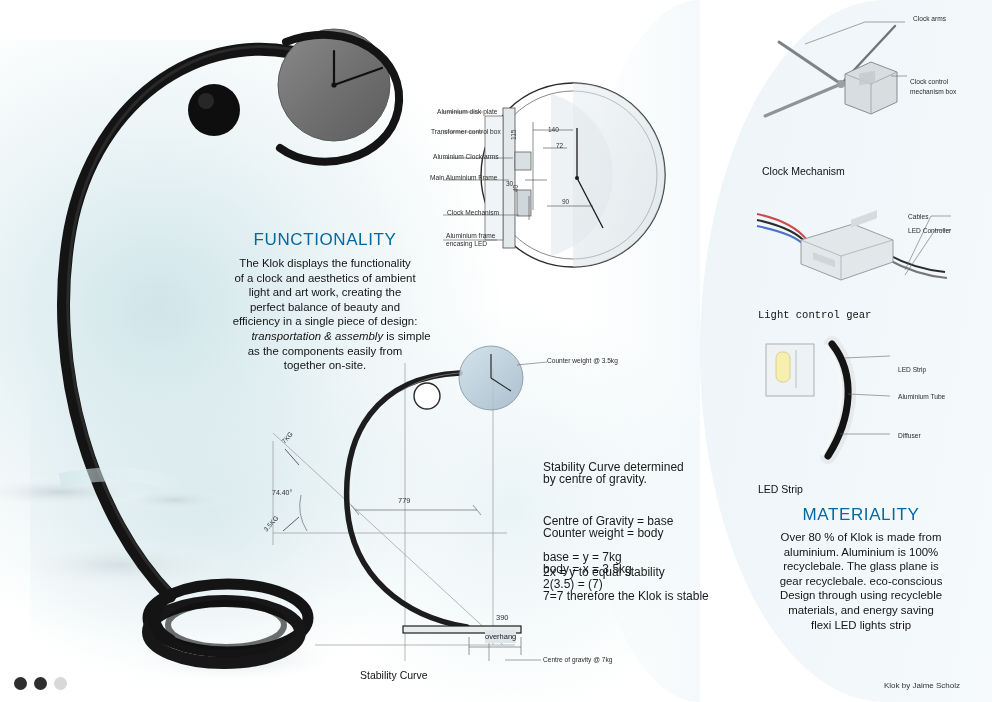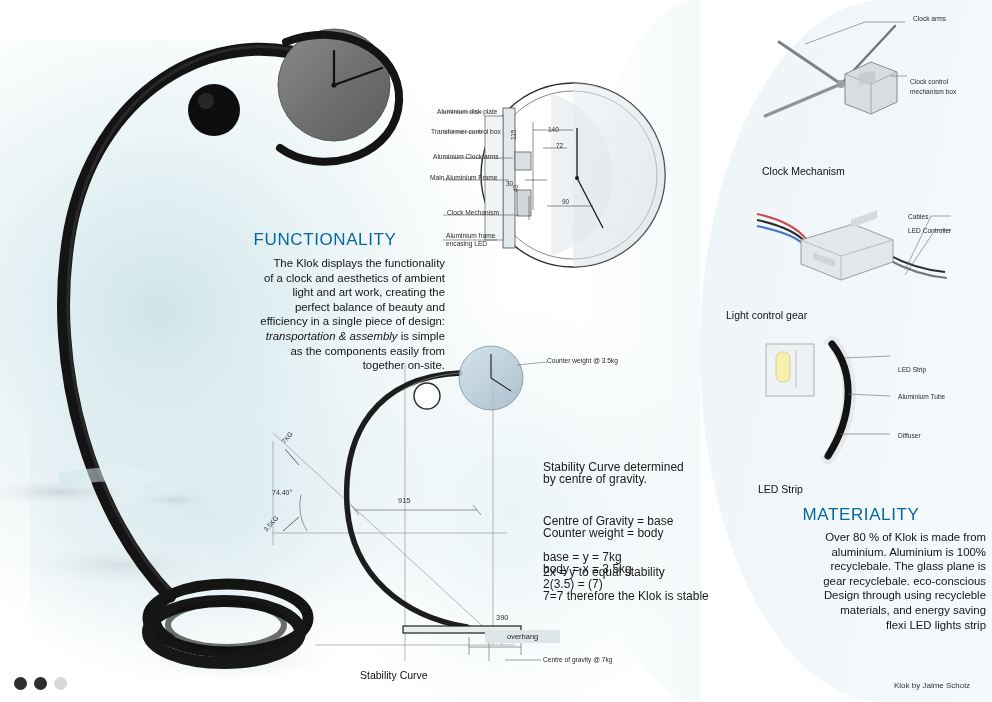--- a/index.html
+++ b/index.html
@@ -71,21 +71,21 @@
   }
   .heading {
     font-size: 17px;
     letter-spacing: 0.6px;
     text-align: center;
     color: #0369a1;
   }
   .body-text {
     font-size: 11.4px;
     line-height: 14.6px;
-    text-align: right;
+    text-align: center;
     color: #141414;
   }
   .body-text .ital { font-style: italic; margin-left: 32px; }
 
   .label-small {
     position: absolute;
     font-size: 6.6px;
     color: #2a2a2a;
     white-space: nowrap;
   }
@@ -103,21 +103,21 @@
   }
   .note-text {
     position: absolute;
     font-size: 12px;
     line-height: 12.2px;
     color: #1a1a1a;
     white-space: pre-line;
   }
   .signature {
     position: absolute;
-    right: 22px; bottom: 12px;
+    right: 32px; bottom: 12px;
     font-size: 8px;
     color: #333;
   }
   
   .dots {
     position: absolute;
     left: 14px; bottom: 12px;
     display: flex;
     gap: 7px;
     align-items: center;
@@ -312,23 +312,23 @@
       <line x1="250" y1="315" x2="286" y2="315"></line>
       <line x1="234" y1="292" x2="234" y2="316"></line>
     </g>
   </svg>
 
   <div class="label-small" style="left:547px; top:357px;">Counter weight @ 3.5kg</div>
   <div class="label-small" style="left:543px; top:656px;">Centre of gravity @ 7kg</div>
   <div class="dim-text" style="left:280px; top:440px; transform:rotate(-48deg); transform-origin:left top;">7KG</div>
   <div class="dim-text" style="left:262px; top:528px; transform:rotate(-48deg); transform-origin:left top;">3.5KG</div>
   <div class="dim-text" style="left:272px; top:489px; font-size:7px;">74.40°</div>
-  <div class="dim-text" style="left:398px; top:496px; font-size:7.5px;">915</div>
+  <div class="dim-text" style="left:398px; top:496px; font-size:7.5px;">779</div>
   <div class="dim-text" style="left:496px; top:613px; font-size:7.5px;">390</div>
-  <div style="position:absolute; left:485px; top:630px; font-size:7.5px; background:#dfe6e9; padding:2px 22px; color:#1a1a1a;">overhang</div>
+  <div style="position:absolute; left:485px; top:630px; font-size:7.5px; background:#dfe6e9; padding:2px 0; color:#1a1a1a;">overhang</div>
 
   <div class="cap-title" style="left:360px; top:669px;">Stability Curve</div>
 
   <div class="note-text" style="left:543px; top:461px;">Stability Curve determined
 by centre of gravity.</div>
   <div class="note-text" style="left:543px; top:515px;">Centre of Gravity = base
 Counter weight = body</div>
   <div class="note-text" style="left:543px; top:531px;margin-top:20px;">base = y = 7kg
 body = x = 3.5kg</div>
   <div class="note-text" style="left:543px; top:566px;">2x = y to equal stability
@@ -380,21 +380,21 @@
     <g stroke="#6a6a6a" stroke-width="0.6" fill="none">
       <line x1="150" y1="74" x2="176" y2="20"></line>
       <line x1="176" y1="20" x2="196" y2="20"></line>
       <line x1="150" y1="79" x2="180" y2="34"></line>
       <line x1="180" y1="34" x2="196" y2="34"></line>
     </g>
   </svg>
 
   <div class="label-small" style="left:908px; top:213px;">Cables</div>
   <div class="label-small" style="left:908px; top:227px;">LED Controller</div>
-  <div class="cap-title" style="left:726px; top:309px;">Light control gear</div>
+  <div class="cap-title" style="left:758px; top:309px;font-family:Liberation Mono, monospace;">Light control gear</div>
 
   <svg width="200" height="135" viewBox="0 0 200 135" style="position:absolute;left:760px;top:338px;">
 
     <rect x="6" y="6" width="48" height="52" fill="#eef2f4" stroke="#9aa1a4" stroke-width="0.8"></rect>
     <rect x="16" y="14" width="14" height="30" rx="6" fill="#f6efae" stroke="#cfc98a" stroke-width="0.8"></rect>
     <line x1="36" y1="12" x2="36" y2="50" stroke="#b9c0c3" stroke-width="1"></line>
 
     <path d="M72 6 C 96 36, 92 80, 68 118" stroke="#e6eaec" stroke-width="16" fill="none" stroke-linecap="round"></path>
     <path d="M72 6 C 96 36, 92 80, 68 118" stroke="#131313" stroke-width="7" fill="none" stroke-linecap="round"></path>
     <path d="M66 8 C 88 36, 85 78, 62 116" stroke="#f6f7f7" stroke-width="3.5" fill="none" stroke-linecap="round"></path>

